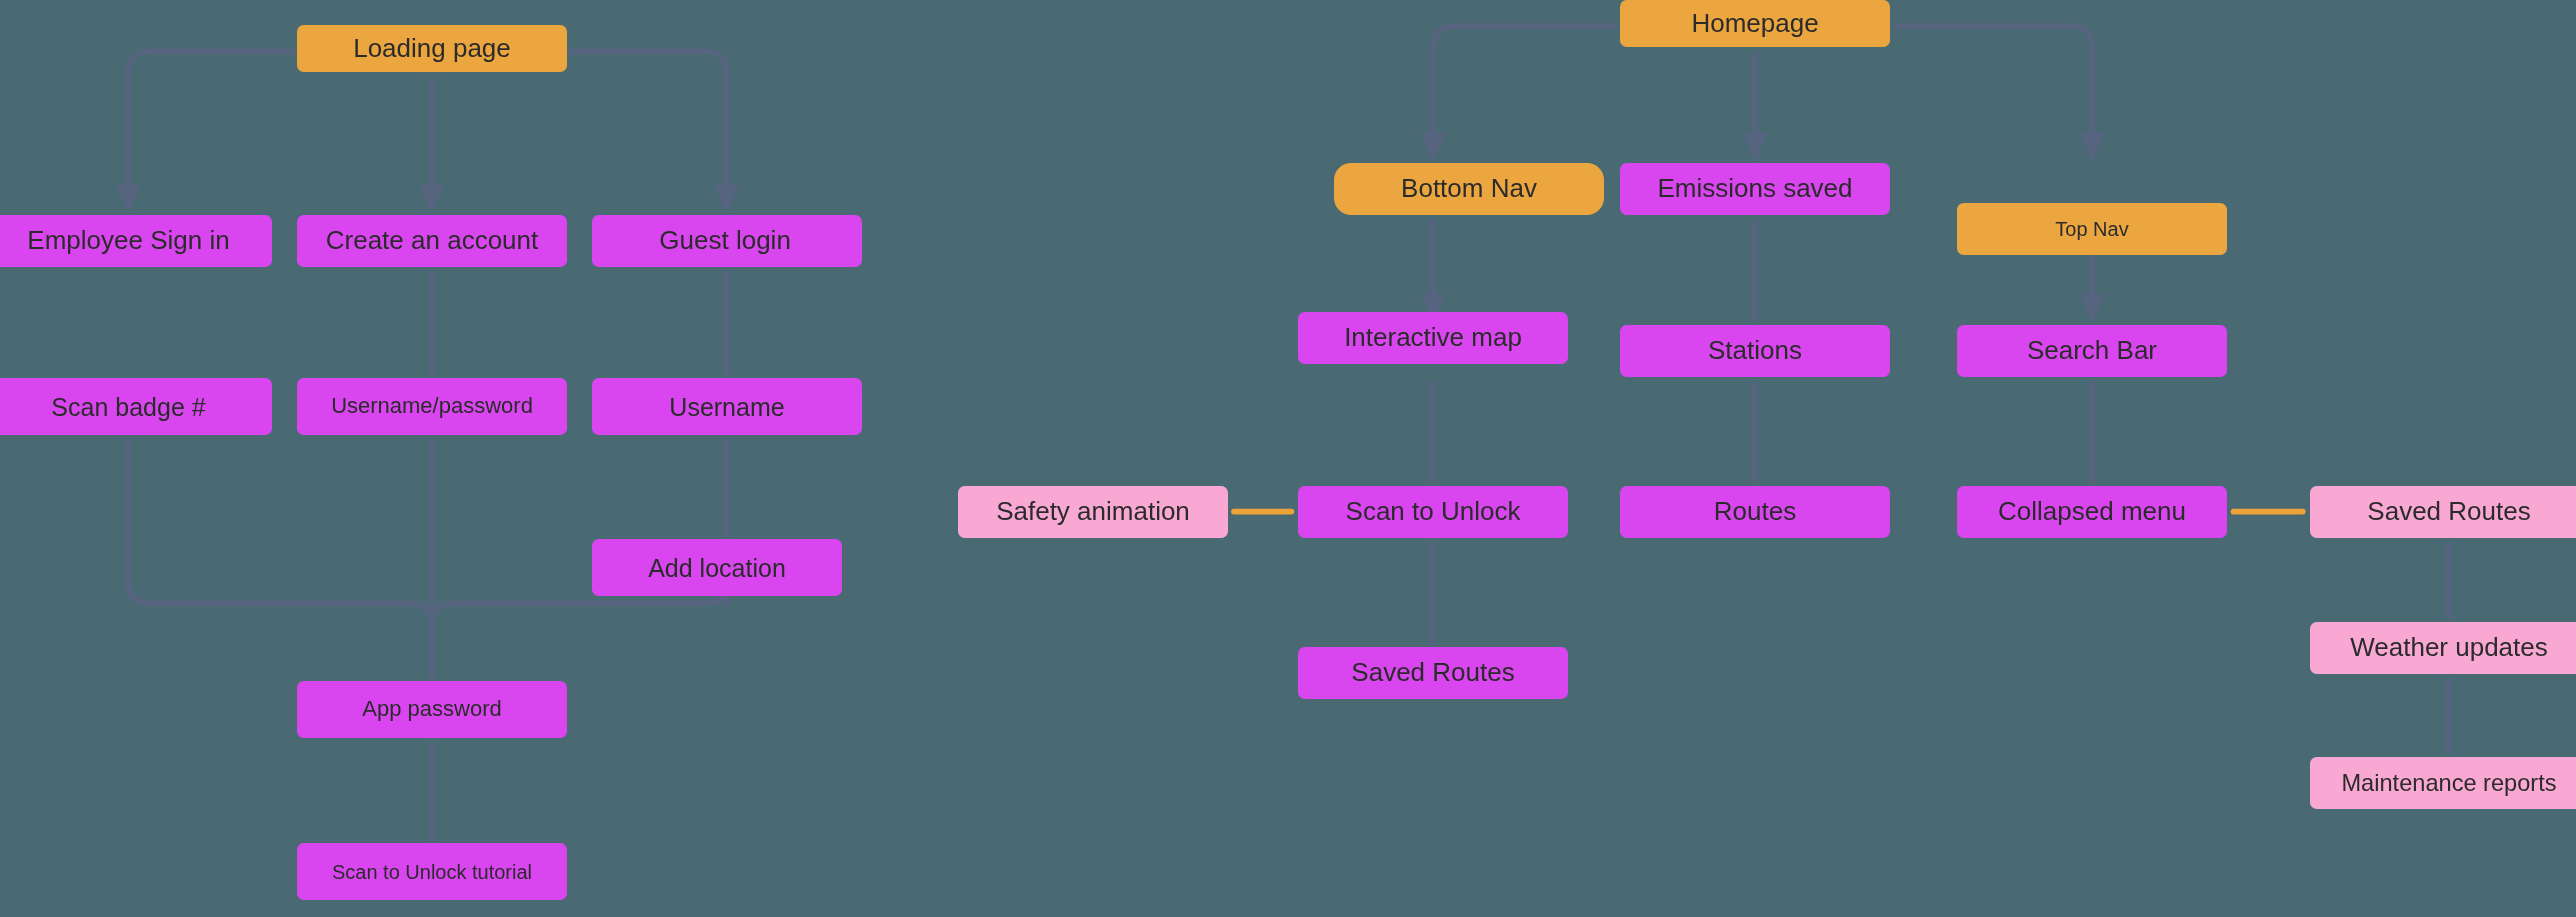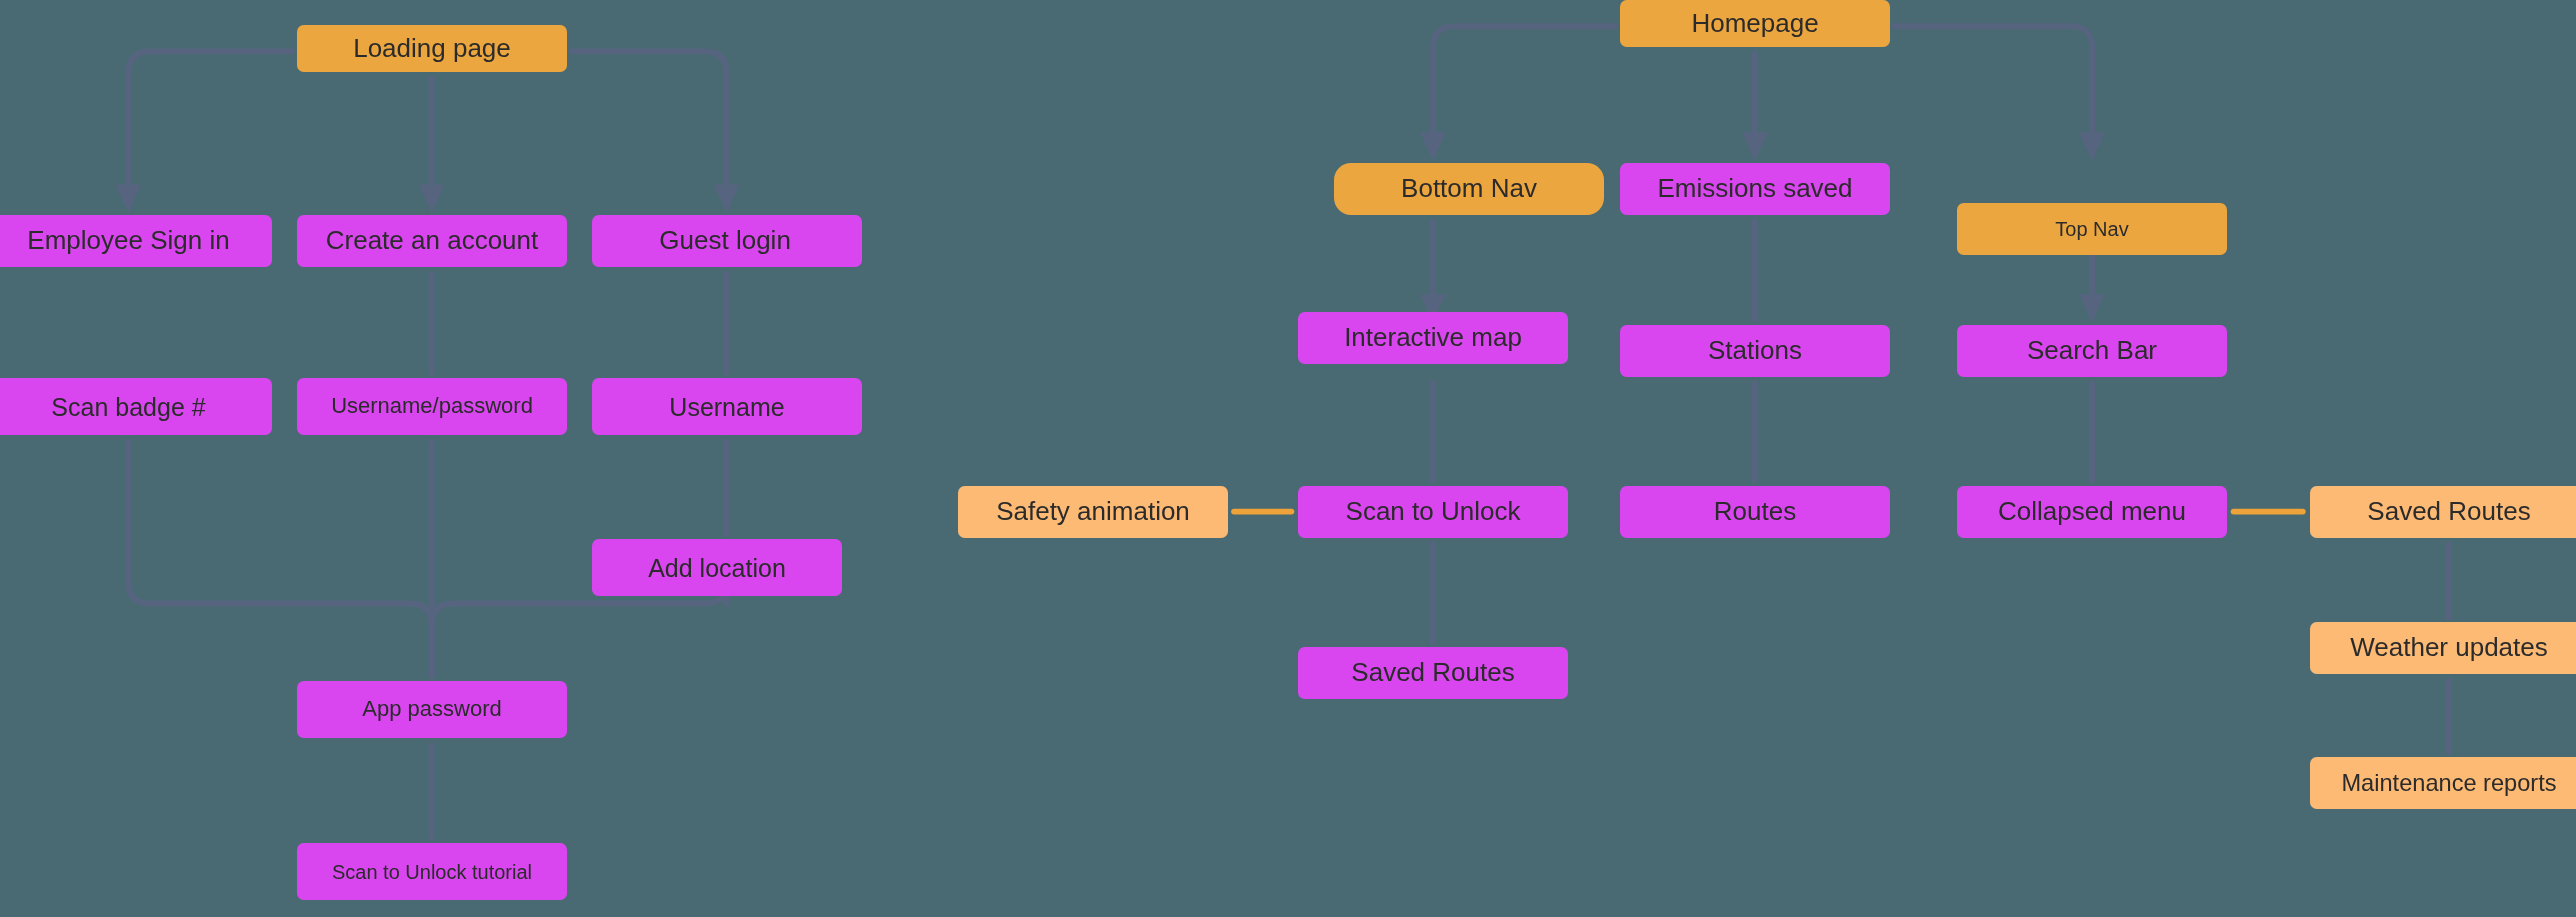--- a/index.html
+++ b/index.html
@@ -20,21 +20,21 @@
     display:flex;
     align-items:center;
     justify-content:center;
     text-align:center;
     color:#2b2b2b;
     padding:0 11.8px;
     line-height:1.2;
     z-index:5;
   }
   .node.cream   { background:#d946ef; }
-  .node.cream2  { background:#fdba74; }
+  .node.cream2  { background:#f9a8d4; }
   .node.orange  { background:#eca63f; }
   .lbl{ pointer-events:none; }
 </style>
 </head>
 <body>
 
 <div id="canvas">
   <svg id="edges" xmlns="http://www.w3.org/2000/svg" viewBox="0 0 3056 1088" width="2576" height="917">
       <path d="M 346 61 L 178 61 Q 152 61 152 87 L 152 219" fill="none" stroke="#566480" stroke-width="7" stroke-linecap="round" stroke-linejoin="round"></path>
       <polygon points="137,219 167,219 152,253" fill="#566480"></polygon>

